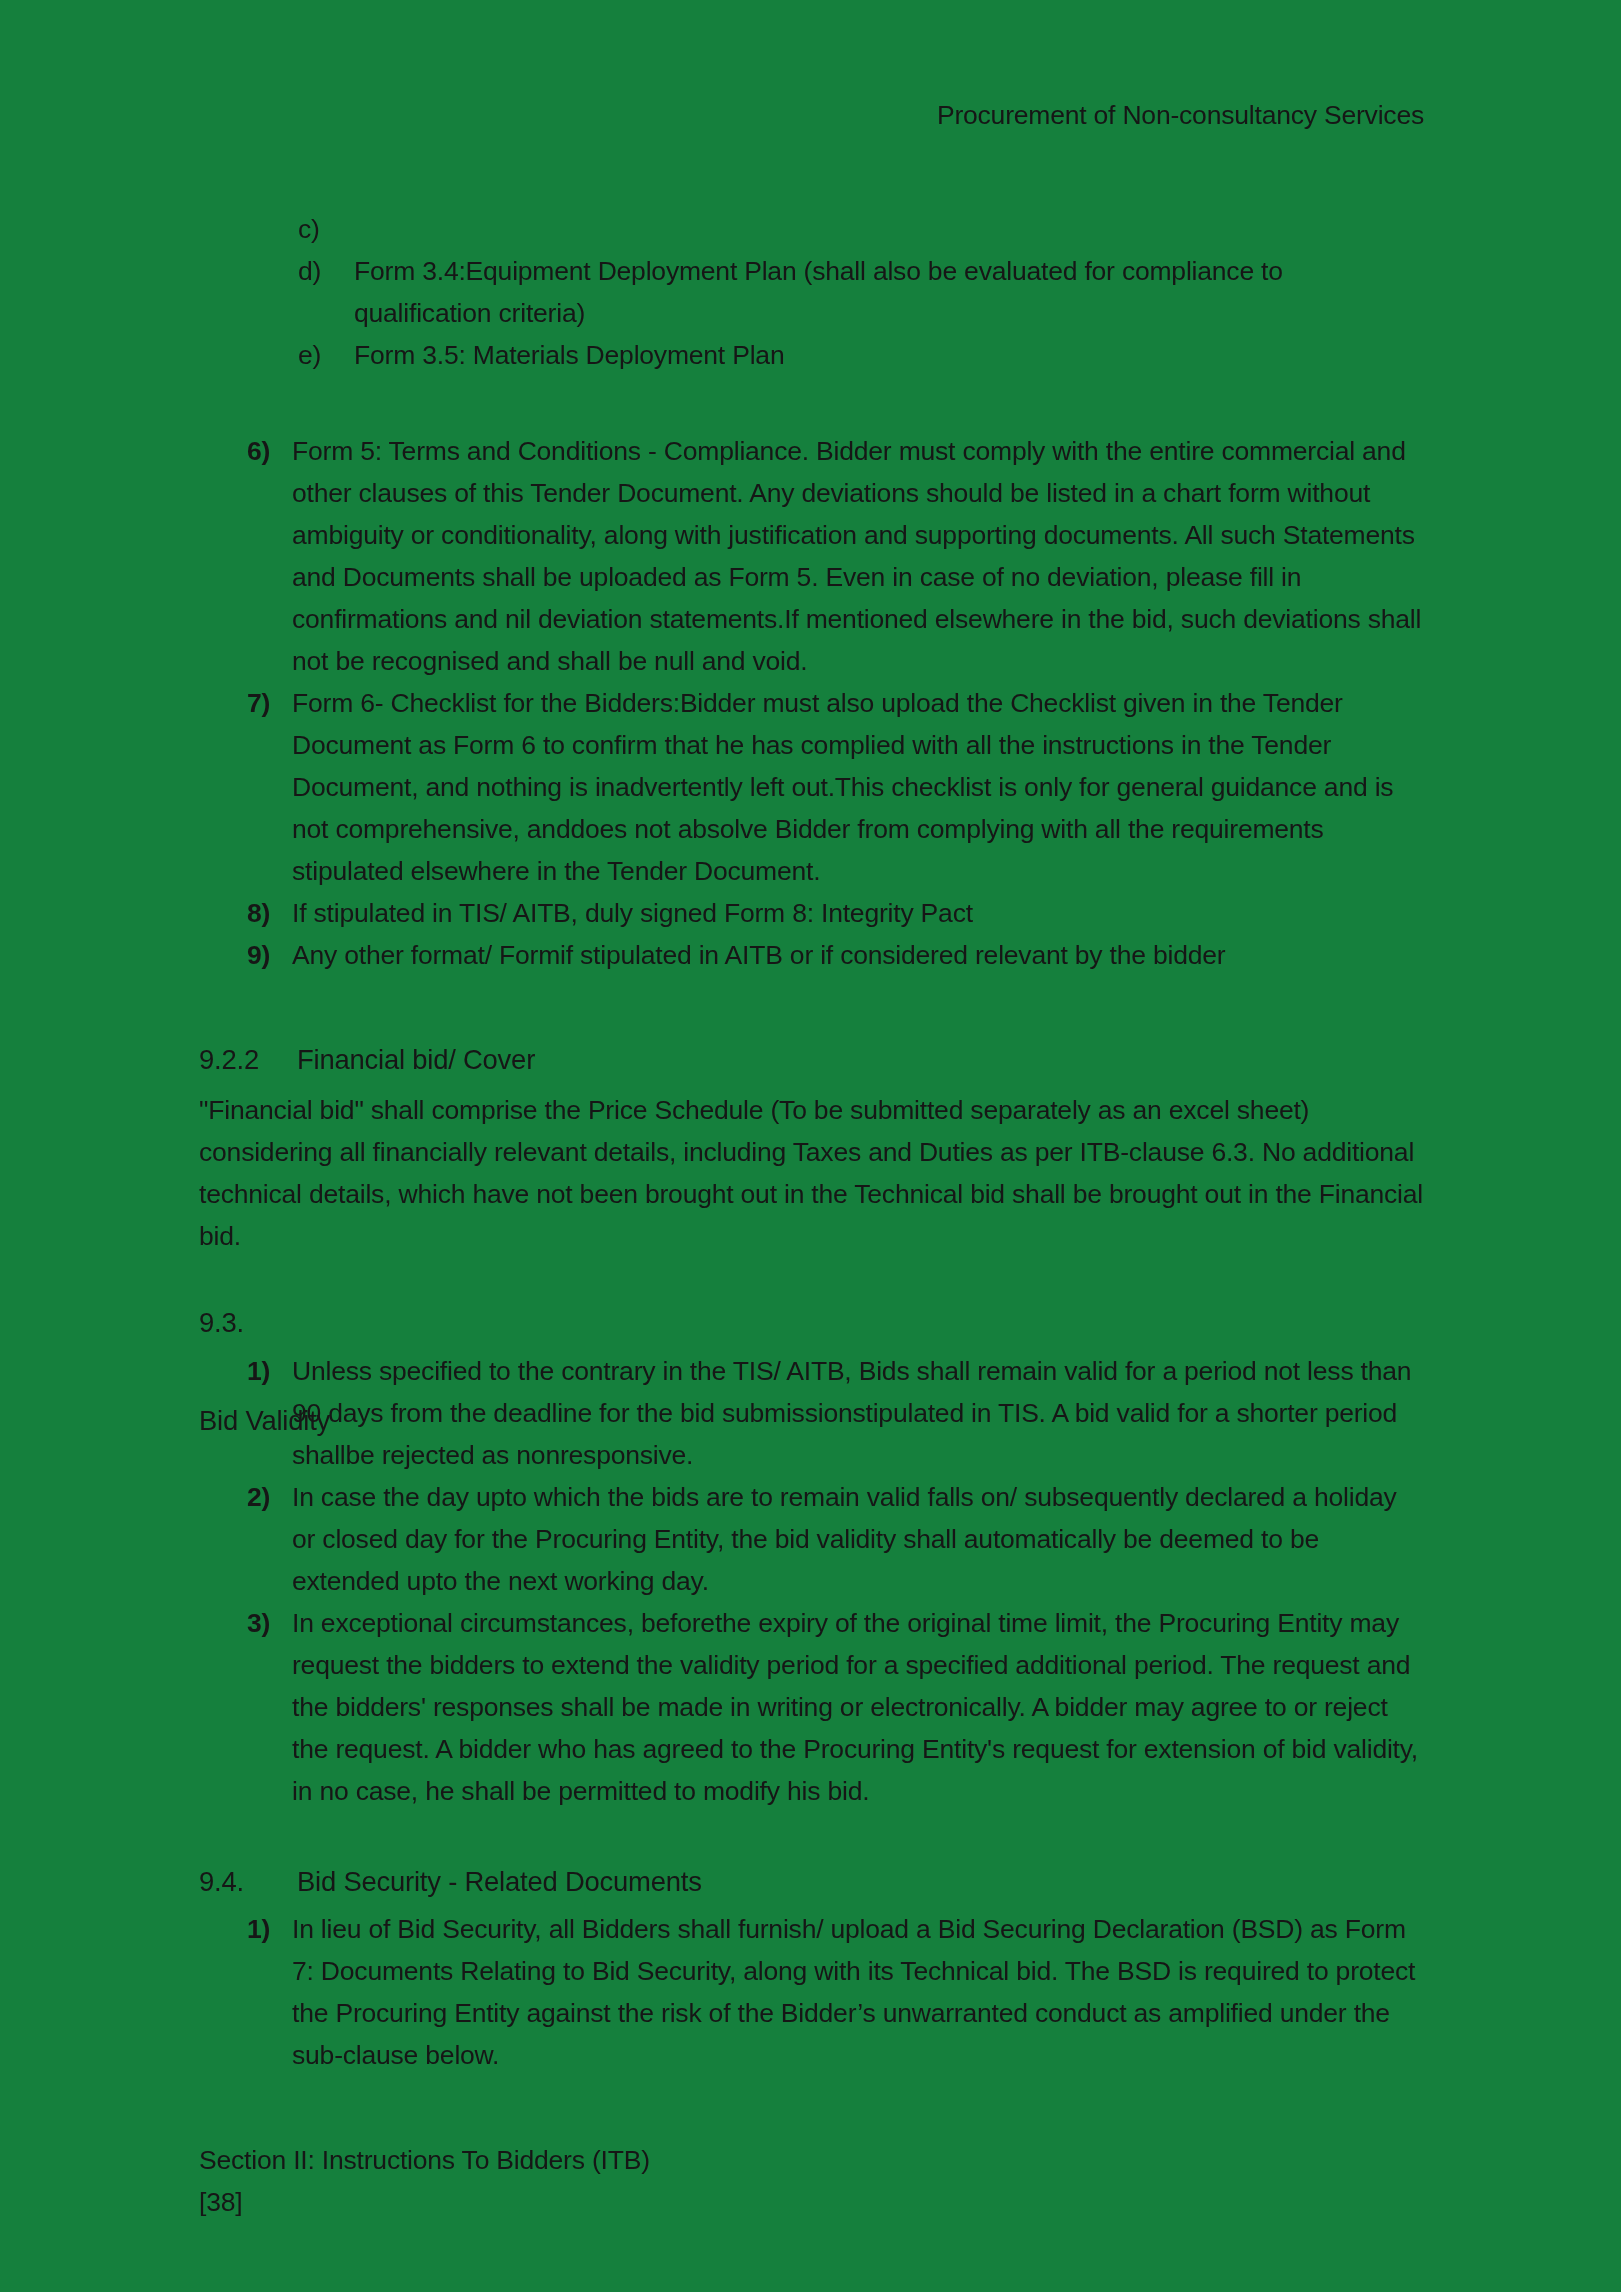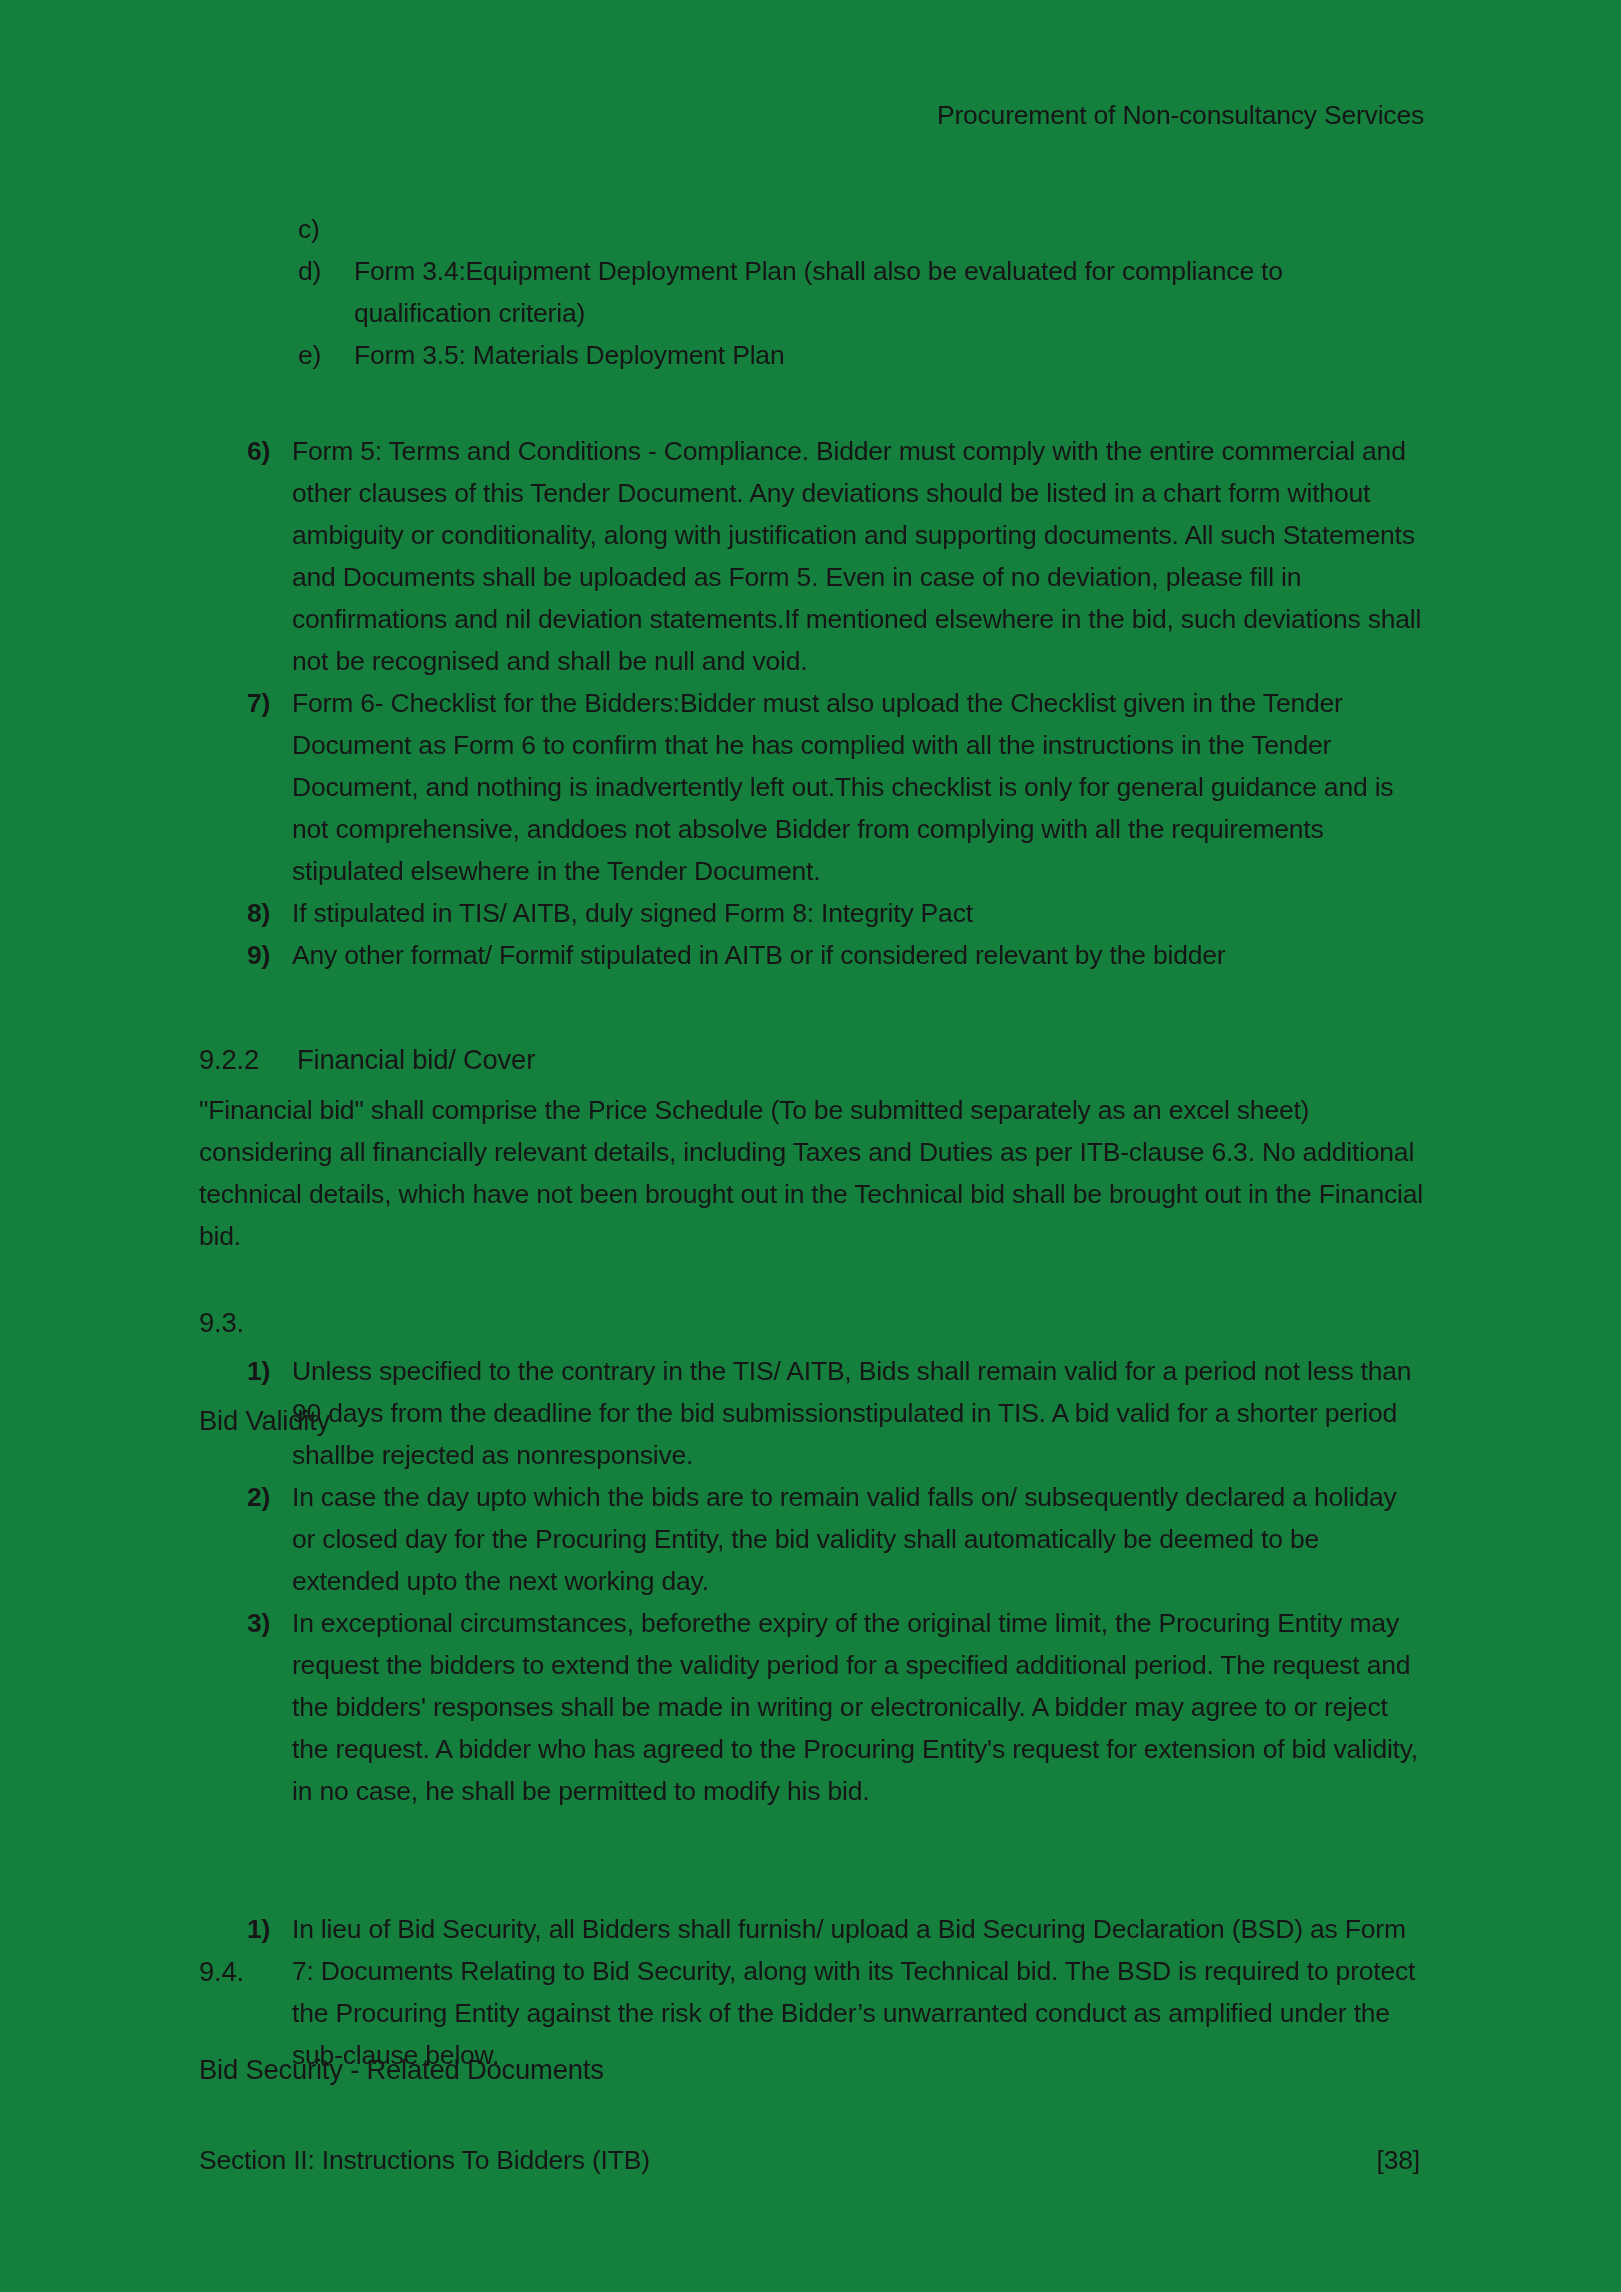--- a/index.html
+++ b/index.html
@@ -60,20 +60,21 @@
   .section-title {
     flex: 1 1 auto;
   }
   .footer-line {
     position: absolute;
     left: 199px;
     top: 2139px;
     width: 1221px;
     display: flex;
     justify-content: space-between;
+    flex-direction: column;
   }
 </style>
 </head>
 <body>
 
 <div class="page">
 
   <div class="header-line">Procurement of Non-consultancy Services</div>
 
   <div class="block" style="top:208px;">
@@ -129,21 +130,21 @@
     <div class="list-row">
       <span class="num-marker">2)</span>
       <span class="row-text">In case the day upto which the bids are to remain valid falls on/ subsequently declared a holiday or closed day for the Procuring Entity, the bid validity shall automatically be deemed to be extended upto the next working day.</span>
     </div>
     <div class="list-row">
       <span class="num-marker">3)</span>
       <span class="row-text">In exceptional circumstances, beforethe expiry of the original time limit, the Procuring Entity may request the bidders to extend the validity period for a specified additional period. The request and the bidders' responses shall be made in writing or electronically. A bidder may agree to or reject the request. A bidder who has agreed to the Procuring Entity's request for extension of bid validity, in no case, he shall be permitted to modify his bid.</span>
     </div>
   </div>
 
-  <div class="block section-heading" style="top:1928px;flex-direction:column;">
+  <div class="block section-heading" style="top:1838px;">
     <span class="section-number">9.4.</span>
     <span class="section-title">Bid Security - Related Documents</span>
   </div>
 
   <div class="block" style="top:1908px;">
     <div class="list-row">
       <span class="num-marker">1)</span>
       <span class="row-text">In lieu of Bid Security, all Bidders shall furnish/ upload a Bid Securing Declaration (BSD) as Form 7: Documents Relating to Bid Security, along with its Technical bid. The BSD is required to protect the Procuring Entity against the risk of the Bidder’s unwarranted conduct as amplified under the sub-clause below.</span>
     </div>
   </div>

